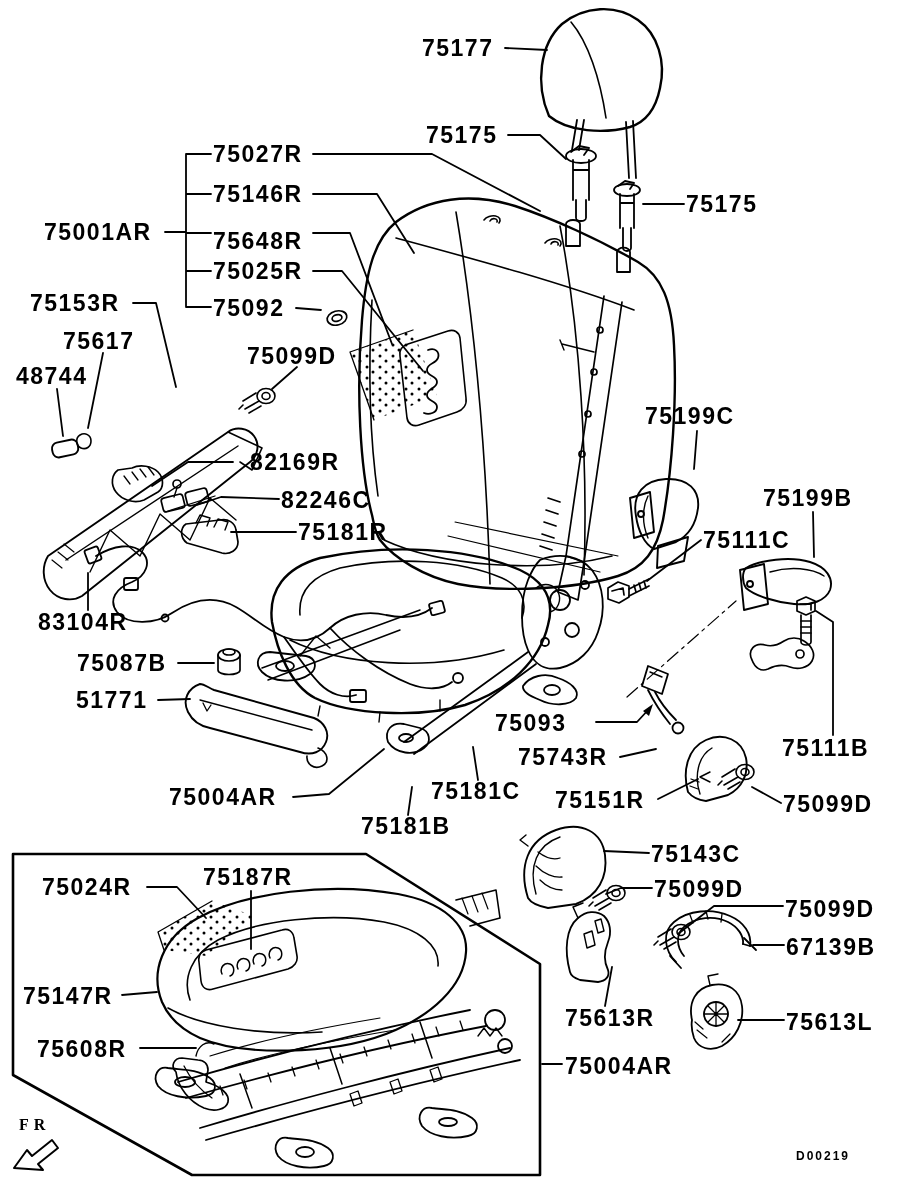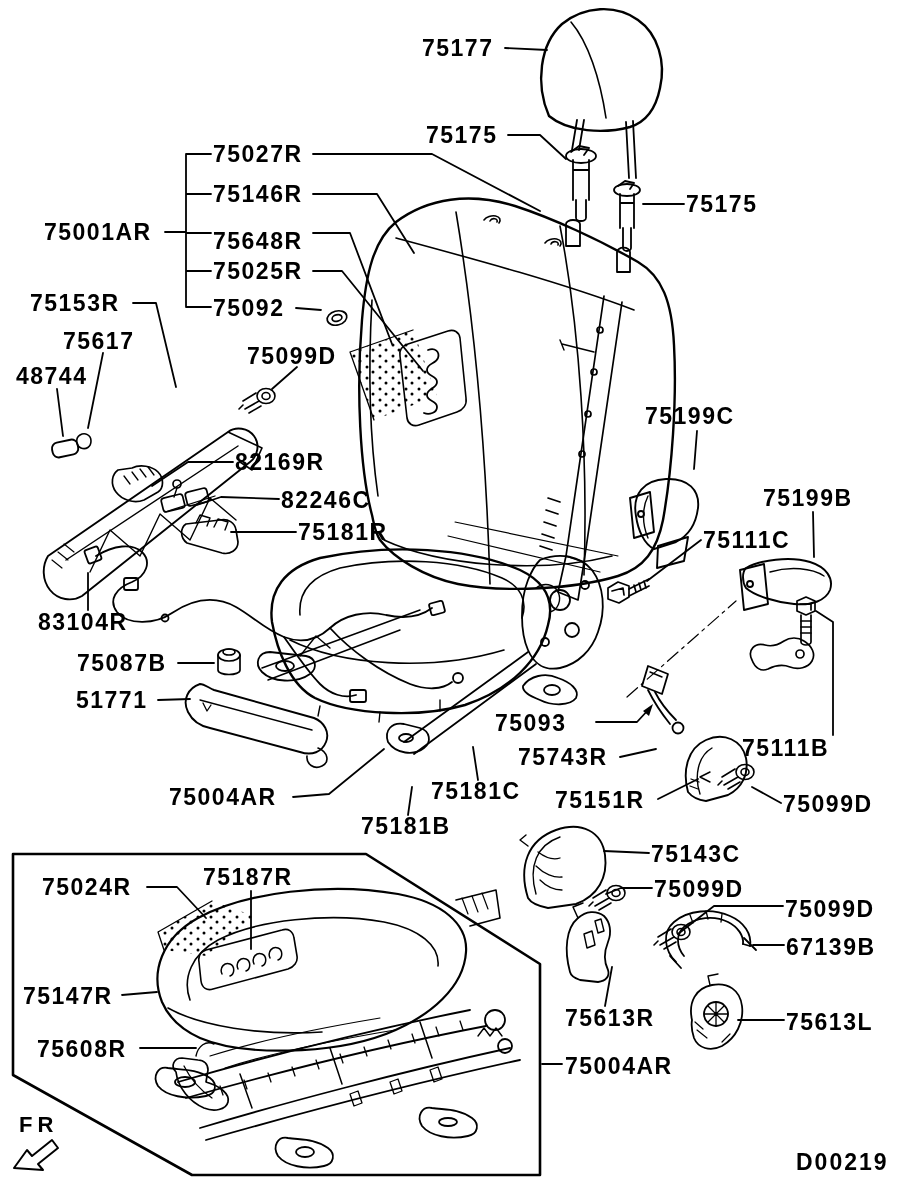--- a/index.html
+++ b/index.html
@@ -1,22 +1,22 @@
 <!DOCTYPE html>
 <html><head>
 <meta charset="utf-8">
 <style>
   html,body{margin:0;padding:0;background:#fff;}
   .stage{position:relative;width:909px;height:1187px;background:#ffffff;overflow:hidden;
          font-family:"Liberation Sans",sans-serif;}
   .stage svg{position:absolute;left:0;top:0;}
   .plabel{position:absolute;font-size:23px;font-weight:bold;letter-spacing:1.5px;
           color:#000;white-space:nowrap;line-height:26px;}
-  .fr-label{font-size:22px;letter-spacing:5px;}
-  .code-label{font-size:23px;letter-spacing:2px;margin-top:6px;}
+  .fr-label{font-size:16px;letter-spacing:5px;font-family:Liberation Serif, serif;}
+  .code-label{font-size:12px;letter-spacing:2px;}
 </style>
 </head>
 <body>
 
 <div class="stage">
 
 <svg width="909" height="1187" viewBox="0 0 909 1187" fill="none" stroke="#000" stroke-linecap="round" stroke-linejoin="round">
   <defs>
     <pattern id="stipple" width="13" height="11" patternUnits="userSpaceOnUse">
       <circle cx="3" cy="4" r="1.5" fill="#000" stroke="none"></circle>
@@ -346,32 +346,32 @@
 <div class="plabel" style="left:213px;top:141px">75027R</div>
 <div class="plabel" style="left:213px;top:181px">75146R</div>
 <div class="plabel" style="left:44px;top:219px">75001AR</div>
 <div class="plabel" style="left:213px;top:228px">75648R</div>
 <div class="plabel" style="left:213px;top:258px">75025R</div>
 <div class="plabel" style="left:213px;top:295px">75092</div>
 <div class="plabel" style="left:30px;top:290px">75153R</div>
 <div class="plabel" style="left:63px;top:328px">75617</div>
 <div class="plabel" style="left:16px;top:363px">48744</div>
 <div class="plabel" style="left:247px;top:343px">75099D</div>
-<div class="plabel" style="left:235px;top:449px">82169R</div>
+<div class="plabel" style="left:250px;top:449px">82169R</div>
 <div class="plabel" style="left:281px;top:487px">82246C</div>
 <div class="plabel" style="left:298px;top:519px">75181R</div>
 <div class="plabel" style="left:645px;top:403px">75199C</div>
 <div class="plabel" style="left:763px;top:485px">75199B</div>
 <div class="plabel" style="left:703px;top:527px">75111C</div>
 <div class="plabel" style="left:38px;top:609px">83104R</div>
 <div class="plabel" style="left:77px;top:650px">75087B</div>
 <div class="plabel" style="left:76px;top:687px">51771</div>
 <div class="plabel" style="left:495px;top:710px">75093</div>
 <div class="plabel" style="left:518px;top:744px">75743R</div>
-<div class="plabel" style="left:742px;top:735px">75111B</div>
+<div class="plabel" style="left:782px;top:735px">75111B</div>
 <div class="plabel" style="left:169px;top:784px">75004AR</div>
 <div class="plabel" style="left:431px;top:778px">75181C</div>
 <div class="plabel" style="left:555px;top:787px">75151R</div>
 <div class="plabel" style="left:361px;top:813px">75181B</div>
 <div class="plabel" style="left:783px;top:791px">75099D</div>
 <div class="plabel" style="left:651px;top:841px">75143C</div>
 <div class="plabel" style="left:654px;top:876px">75099D</div>
 <div class="plabel" style="left:785px;top:896px">75099D</div>
 <div class="plabel" style="left:786px;top:934px">67139B</div>
 <div class="plabel" style="left:565px;top:1005px">75613R</div>

